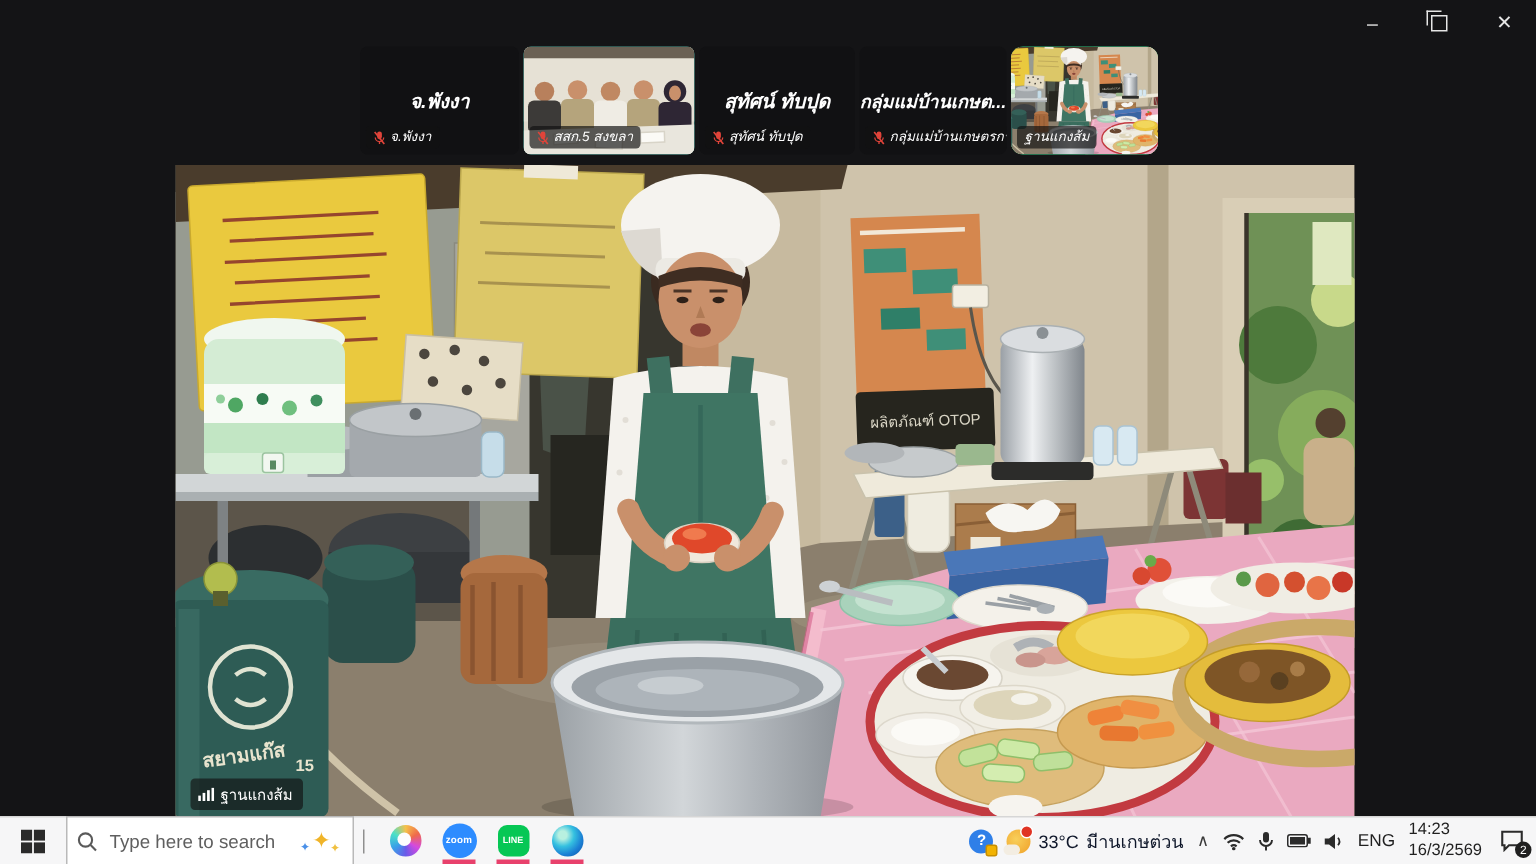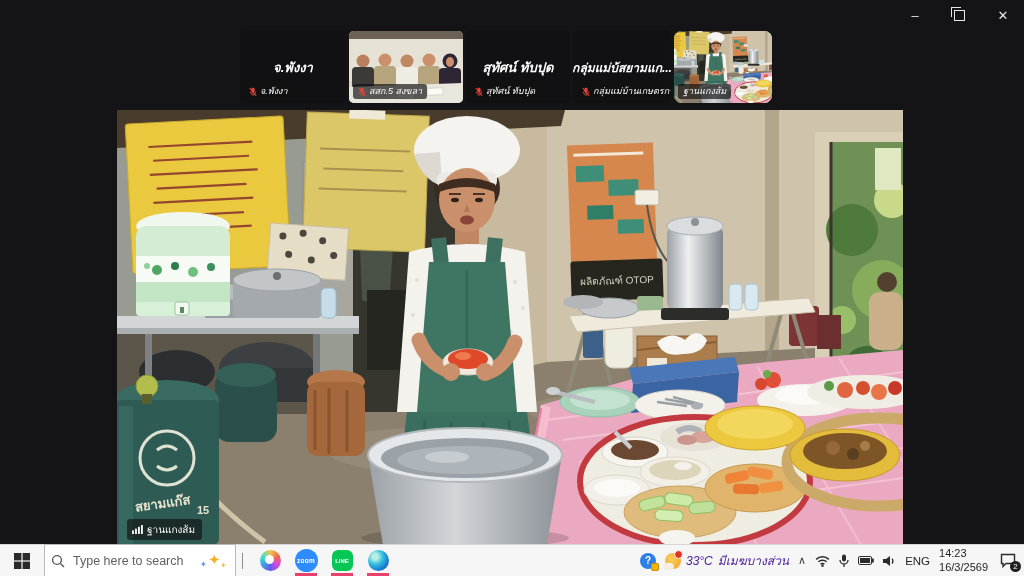--- a/index.html
+++ b/index.html
@@ -55,21 +55,21 @@
       align-items:center;justify-content:center;font-size:6px;font-weight:bold;}
   .icon-edge{width:21px;height:21px;border-radius:50%;
       background:radial-gradient(circle at 34% 32%,#b8f0e0 0 14%,#35c1e0 38%,#1b7fd4 66%,#0d4f9e 100%);}
 
   .tray{margin-left:auto;display:flex;align-items:center;gap:9px;padding-right:5px;height:31px;}
   .tray-item{display:flex;align-items:center;justify-content:center;color:#1f1f1f;}
   .help-icon{width:16px;height:16px;border-radius:50%;background:#2f7fe8;color:#fff;font-size:10px;
       font-weight:bold;display:flex;align-items:center;justify-content:center;position:relative;}
   .help-icon .shield{position:absolute;right:-3px;bottom:-2px;width:8px;height:8px;border-radius:2px;
       background:#f2b200;border:1px solid #c88f00;box-sizing:border-box;}
-  .weather{display:flex;align-items:center;gap:5px;font-size:12px;color:#4c1d95;font-style:italic;}
+  .weather{display:flex;align-items:center;gap:5px;font-size:12px;color:#0f172a;}
   .sun-icon{width:16px;height:16px;border-radius:50%;background:radial-gradient(circle at 40% 40%,#f8cf5a,#f0a028);position:relative;}
   .sun-icon .cloud{position:absolute;left:-2px;bottom:-1px;width:11px;height:7px;border-radius:6px;background:#f3ede2;}
   .sun-icon .alert{position:absolute;right:-2px;top:-3px;width:7px;height:7px;border-radius:50%;background:#e03424;border:1px solid #fff;}
   .chevron{font-size:11px;color:#3a3a3a;}
   .lang{font-size:11.5px;color:#1f1f1f;}
   .clock{font-size:11px;color:#1f1f1f;text-align:left;line-height:1.2;}
   .action-center{position:relative;width:22px;height:22px;display:flex;align-items:center;justify-content:center;}
   .ac-badge{position:absolute;right:-2px;bottom:0px;width:11px;height:11px;border-radius:50%;background:#1f1f1f;
       color:#fff;font-size:8px;display:flex;align-items:center;justify-content:center;}
 </style>
@@ -449,21 +449,21 @@
   <div class="tile name-tile" style="width:104px">
     <span class="center-name">สุทัศน์ ทับปุด</span>
     <span class="badge">
       <svg width="8" height="10" viewBox="0 0 10 12">
           <use href="#mic-muted"></use>
         </svg>
       <span>สุทัศน์ ทับปุด</span>
     </span>
   </div>
   <div class="tile name-tile" style="width:98px">
-    <span class="center-name" style="font-size:12px">กลุ่มแม่บ้สยามแก...</span>
+    <span class="center-name" style="font-size:12px">กลุ่มแม่บ้านเกษต...</span>
     <span class="badge">
       <svg width="8" height="10" viewBox="0 0 10 12">
           <use href="#mic-muted"></use>
         </svg>
       <span>กลุ่มแม่บ้านเกษตรกรบ้าน...</span>
     </span>
   </div>
   <div class="tile active-speaker" style="width:98px">
     <svg width="98" height="72" viewBox="0 0 786 435" preserveAspectRatio="xMidYMid slice">
         <use href="#cook-scene"></use>
@@ -528,21 +528,21 @@
     <div class="tray-item help-icon">
       <span>?</span>
         <span class="shield"></span>
     </div>
     <div class="weather">
       <span class="sun-icon">
           <span class="cloud"></span>
           <span class="alert"></span>
         </span>
       <span>33°C</span>
-      <span>มีเมฆบางส่วน</span>
+      <span>มีานเกษต่วน</span>
     </div>
     <div class="tray-item chevron">∧</div>
     <div class="tray-item">
       <svg width="15" height="12" viewBox="0 0 15 12">
         <path d="M1.2 4.4 a9 9 0 0 1 12.6 0" fill="none" stroke="#2b2b2b" stroke-width="1.5"></path>
         <path d="M3.4 6.8 a6 6 0 0 1 8.2 0" fill="none" stroke="#2b2b2b" stroke-width="1.5"></path>
         <path d="M5.6 9.2 a3 3 0 0 1 3.8 0" fill="none" stroke="#2b2b2b" stroke-width="1.5"></path>
         <circle cx="7.5" cy="10.8" r="1.2" fill="#2b2b2b"></circle>
       </svg>
     </div>

